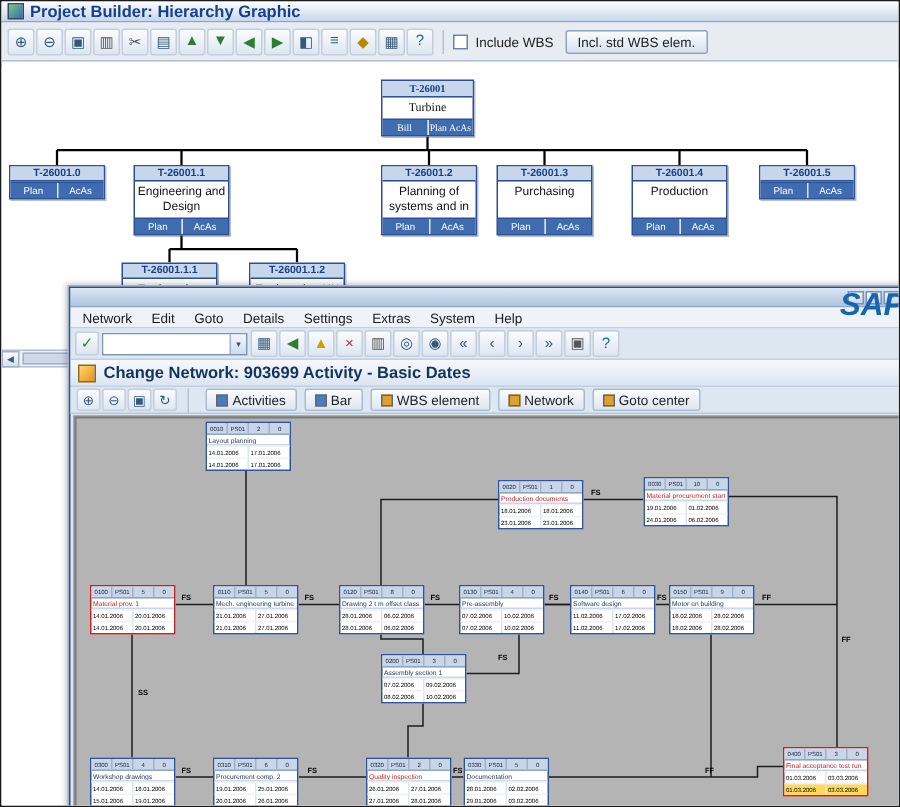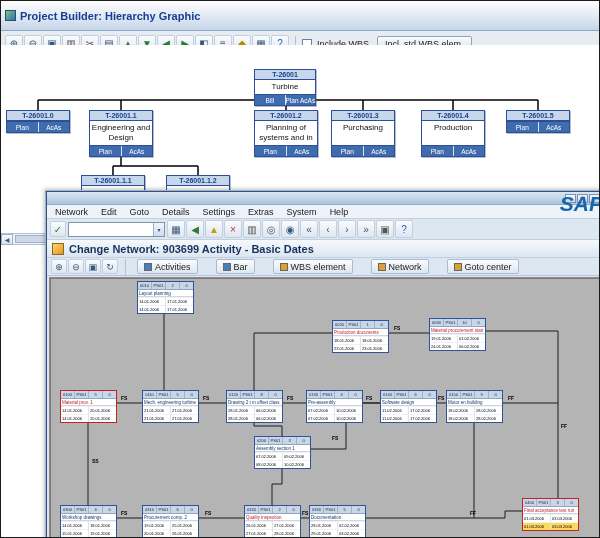--- a/index.html
+++ b/index.html
@@ -2,21 +2,21 @@
 <html><head>
 <meta charset="utf-8">
 <style>
   *{margin:0;padding:0;box-sizing:border-box}
   html,body{background:#9a9a9a}
   body{font-family:"Liberation Sans",sans-serif}
   .stage{position:relative;width:600px;height:538px;overflow:hidden;border:1px solid #1a1a1a;background:#fff}
 
   
   .pb-window{position:absolute;inset:0;background:#fff}
-  .pb-titlebar{height:30px;background:linear-gradient(#fefefe,#c6d6ea);display:flex;align-items:center;gap:4px;padding:0 4px;border-bottom:1px solid #8ba6c7}
+  .pb-titlebar{height:14px;background:linear-gradient(#fefefe,#c6d6ea);display:flex;align-items:center;gap:4px;padding:0 4px;border-bottom:1px solid #8ba6c7}
   .pb-titleicon{width:11px;height:11px;background:linear-gradient(135deg,#7ec47e,#2e6eb5);border:1px solid #334a66;display:inline-block}
   .pb-title{font-size:11px;font-weight:bold;color:#173f8f;white-space:nowrap}
   .pb-toolbar{height:26px;background:#e7ecf3;border-bottom:1px solid #b2c1d4;display:flex;align-items:center;gap:2px;padding:0 4px}
   .icon-row{display:flex;align-items:center;gap:1px}
   .tbtn{width:18px;height:18px;display:flex;align-items:center;justify-content:center;font-size:10px;color:#3c5a7e;background:linear-gradient(#fafcfe,#dde6f0);border:1px solid #c3cfdd;border-radius:2px;cursor:default;flex:none}
   .pb-sep{width:1px;height:16px;background:#b2c1d4;margin:0 4px;flex:none}
   .pb-check{width:10px;height:10px;border:1px solid #6c83a0;background:#fff;display:inline-block;flex:none}
   .pb-chklabel{font-size:9px;color:#222;margin:0 6px 0 3px;white-space:nowrap}
   .pb-btn{font-size:9px;color:#222;background:linear-gradient(#fafcfe,#d8e2ee);border:1px solid #8fa3bd;border-radius:2px;padding:2px 7px;font-family:inherit;white-space:nowrap}
   .pb-canvas{position:absolute;top:44px;left:0;right:0;bottom:0;background:#fff}
@@ -46,21 +46,21 @@
   .sap-stdbar{height:21px;background:#dde7f2;border-bottom:1px solid #c2cfdf;display:flex;align-items:center;gap:2px;padding:0 3px}
   .ok-btn{width:16px;height:16px;display:flex;align-items:center;justify-content:center;font-size:10px;color:#1f8a1f;background:linear-gradient(#fafcfe,#dde6f0);border:1px solid #c3cfdd;border-radius:2px;flex:none}
   .cmd-wrap{display:flex;align-items:center;height:15px;border:1px solid #7d95b2;background:#fff;flex:none}
   .cmd-field{width:84px;height:12px;border:none;outline:none;font-size:9px;padding:0 2px;font-family:inherit}
   .cmd-dd{width:11px;height:13px;background:linear-gradient(#f2f6fb,#cfdceb);border-left:1px solid #9fb2c9;font-size:6px;display:flex;align-items:center;justify-content:center;color:#33517e}
   .sap-titlestrip{height:18px;background:linear-gradient(#f6f9fc,#dbe6f2);border-bottom:1px solid #c2cfdf;display:flex;align-items:center;gap:5px;padding:0 5px}
   .strip-icon{width:12px;height:12px;background:linear-gradient(135deg,#ffd66e,#e89220);border:1px solid #8a6a20;flex:none}
   .strip-title{font-size:11px;font-weight:bold;color:#16325c;white-space:nowrap}
   .sap-appbar{height:18px;background:#dde7f2;border-bottom:1px solid #b9c7d8;display:flex;align-items:center;gap:3px;padding:0 4px}
   .sap-appbar .tbtn{width:16px;height:15px;font-size:9px}
-  .app-buttons{display:flex;align-items:center;gap:18px;margin-left:4px}
+  .app-buttons{display:flex;align-items:center;gap:5px;margin-left:4px}
   .app-btn{display:flex;align-items:center;gap:3px;height:15px;padding:0 6px;background:linear-gradient(#fafcfe,#dde6f0);border:1px solid #a9bbd0;border-radius:2px;font-size:9px;color:#222;white-space:nowrap}
   .app-btn-icon{width:8px;height:8px;border:1px solid #666;display:inline-block;flex:none}
   .sap-diagram{position:absolute;top:85px;left:2px;right:2px;bottom:2px;background:#b4b4b4;border:1px solid #8c8c8c;box-shadow:inset 1px 1px 0 #7a7a7a;overflow:hidden}
   #net-svg{position:absolute;inset:0;width:100%;height:100%}
   #net-svg polyline{fill:none;stroke:#1c1c1c;stroke-width:1}
   #net-svg text{font-size:5px;fill:#000;font-family:"Liberation Sans",sans-serif;font-weight:bold}
   #net-nodes{position:absolute;inset:0}
   .nnode{position:absolute;width:57px;background:#fff;border:1px solid #31539a}
   .nnode.red{border-color:#c22222}
   .nhdr{display:flex;background:#c9d6e8;border-bottom:1px solid #8ea6c4}
@@ -115,21 +115,21 @@
           <polyline points="285,55 285,65"></polyline>
           <polyline points="362,55 362,65"></polyline>
           <polyline points="452,55 452,65"></polyline>
           <polyline points="537,55 537,65"></polyline>
           <polyline points="120,111 120,121"></polyline>
           <polyline points="112,121 197,121"></polyline>
           <polyline points="112,121 112,130"></polyline>
           <polyline points="197,121 197,130"></polyline>
         </svg>
       <div id="hier-nodes">
-          <div class="wbs wbs-root" style="left: 253px; top: 24px;">
+          <div class="wbs wbs-root" style="left: 253px; top: 8px; font-family: Liberation Serif, serif;">
             <div class="wbs-id">T-26001</div>
             <div class="wbs-label">Turbine</div>
             <div class="wbs-btns">
               <span class="wbs-btn">Bill</span>
               <span class="wbs-btn">Plan AcAs</span>
             </div>
           </div>
           <div class="wbs wbs-child" style="left: 5px; top: 65px;">
             <div class="wbs-id">T-26001.0</div>
             <div class="wbs-btns">

